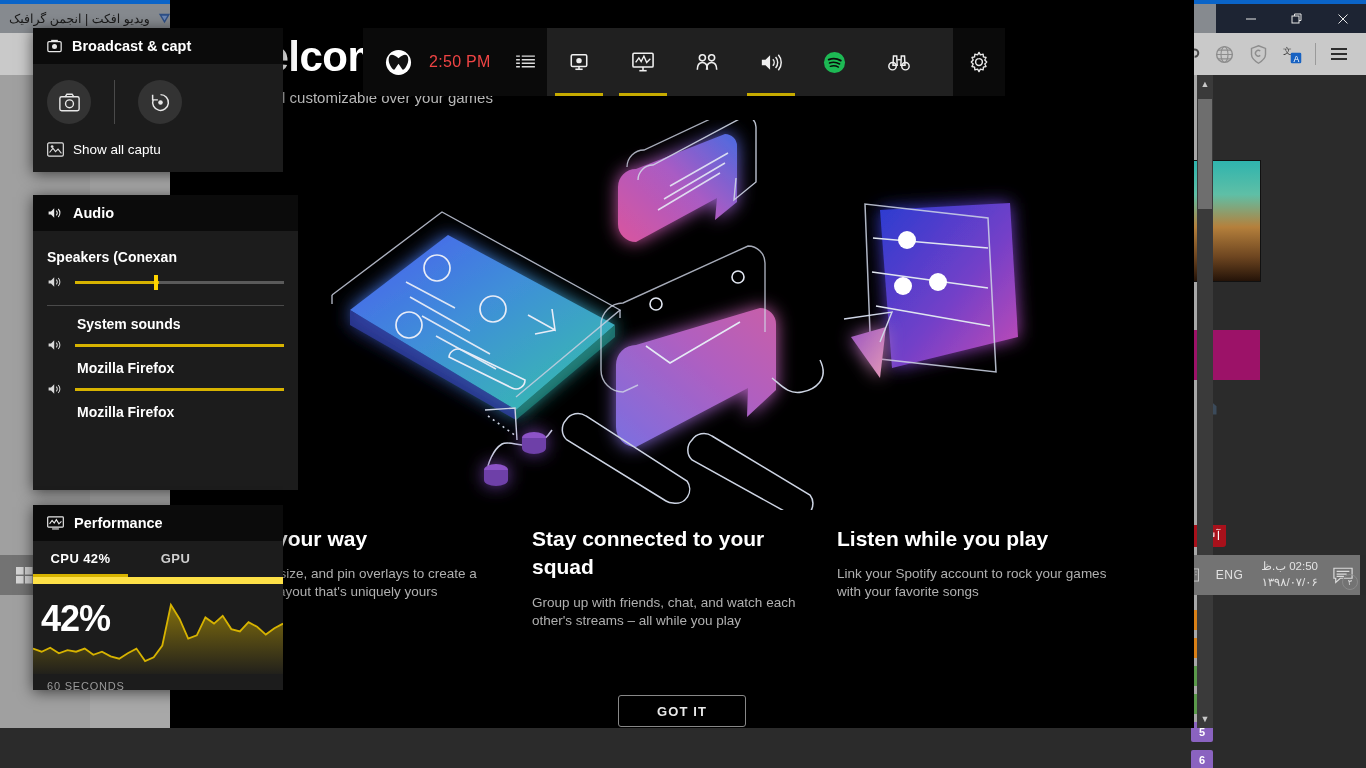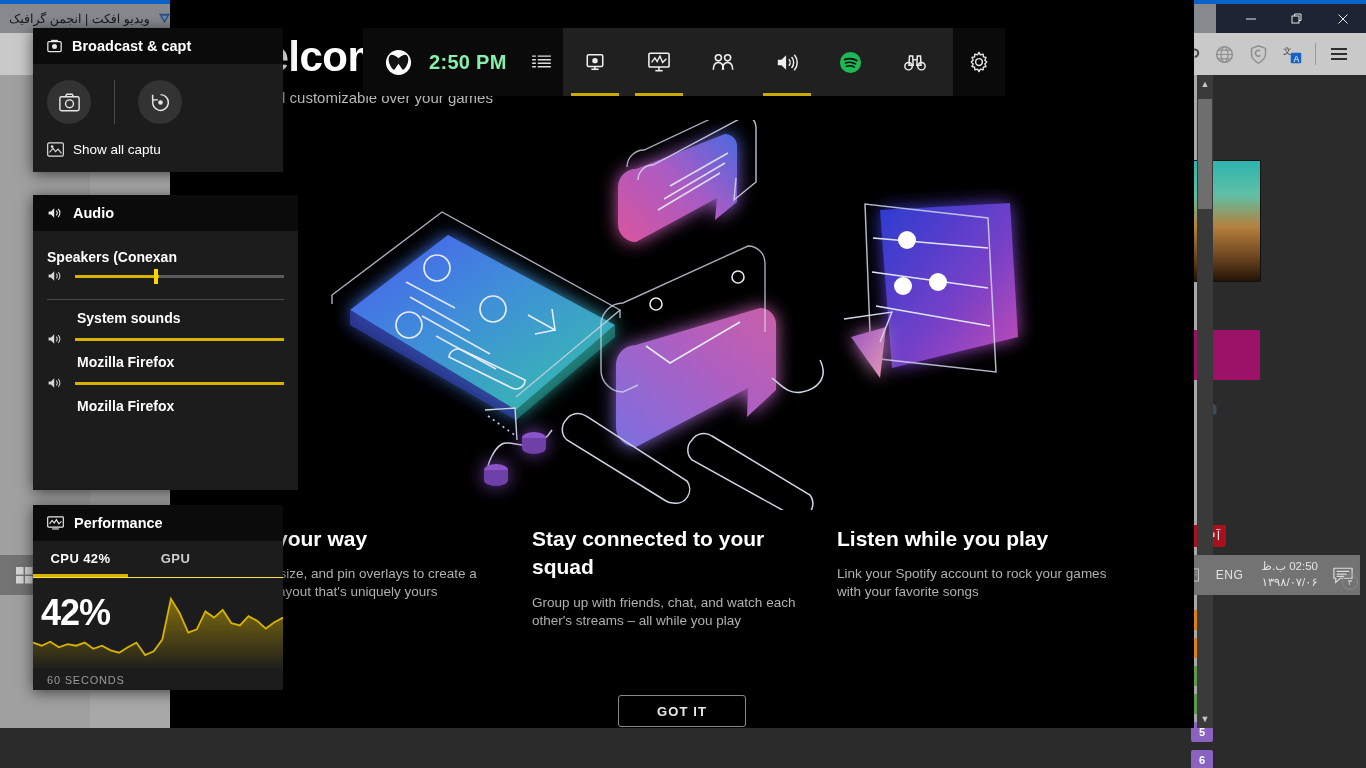--- a/index.html
+++ b/index.html
@@ -188,35 +188,35 @@
     color: #e8e8e8;
   }
   .cap-div { width: 1px; height: 44px; background: #4a4a4a; margin: 0 23px; }
   .cap-link {
     display: flex; align-items: center; gap: 9px;
     color: #fff; font-size: 13.5px; margin-top: 16px;
   }
 
   
   #w-audio { left: 33px; top: 195px; width: 265px; height: 295px; }
-  .aud-title { color: #fff; font-size: 14px; font-weight: bold; margin: 8px 0 4px; }
+  .aud-title { color: #fff; font-size: 14px; font-weight: bold; margin: 8px 0 10px; }
   .sl-row { display: flex; align-items: center; gap: 12px; margin-bottom: 6px; }
   .sl-track {
     position: relative; height: 3px; flex: 1; background: #5a5a5a;
   }
   .sl-fill { position: absolute; left: 0; top: 0; height: 3px; background: #d7b300; }
   .sl-knob {
     position: absolute; top: -6px; width: 4px; height: 15px; background: #ffd400;
   }
   .aud-sep { height: 1px; background: #4a4a4a; margin: 16px 0 10px; }
   .aud-app { color: #fff; font-size: 14px; font-weight: bold; margin: 8px 0 6px 30px; }
 
   
   #w-perf { left: 33px; top: 505px; width: 250px; height: 185px; }
-  .perf-tabs { display: flex; gap: 0; border-bottom: 1px solid #fde047; }
+  .perf-tabs { display: flex; gap: 0; border-bottom: 7px solid #fde047; }
   .perf-tab {
     padding: 10px 0 8px; color: #cfcfcf; font-size: 13px; font-weight: bold;
     letter-spacing: .4px; width: 95px; text-align: center;
   }
   .perf-tab.active { color: #fff; border-bottom: 3px solid #d7b300; }
   .perf-graph { position: relative; height: 82px; margin-top: 8px; }
   .perf-big {
     position: absolute; left: 8px; top: 6px;
     color: #fff; font-size: 36px; font-weight: bold; z-index: 2;
     letter-spacing: -1px;
@@ -263,21 +263,21 @@
   }
   .gb-left {
     background: #0a0a0a; display: flex; align-items: center;
     padding: 0 0 0 14px; gap: 0;
   }
   .gb-xbox {
     width: 42px; height: 68px; display: flex;
     align-items: center; justify-content: center;
   }
   .gb-time {
-    color: #86efac; font-size: 20px; font-weight: bold;
+    color: #ef4444; font-size: 16px; font-weight: normal;
     padding: 0 14px 0 10px; letter-spacing: .3px;
   }
   .gb-menu {
     width: 42px; height: 68px; display: flex;
     align-items: center; justify-content: center; color: #dcdcdc;
   }
   .gb-mid {
     background: #202020; display: flex; align-items: stretch; flex: 1;
   }
   .gb-item {

